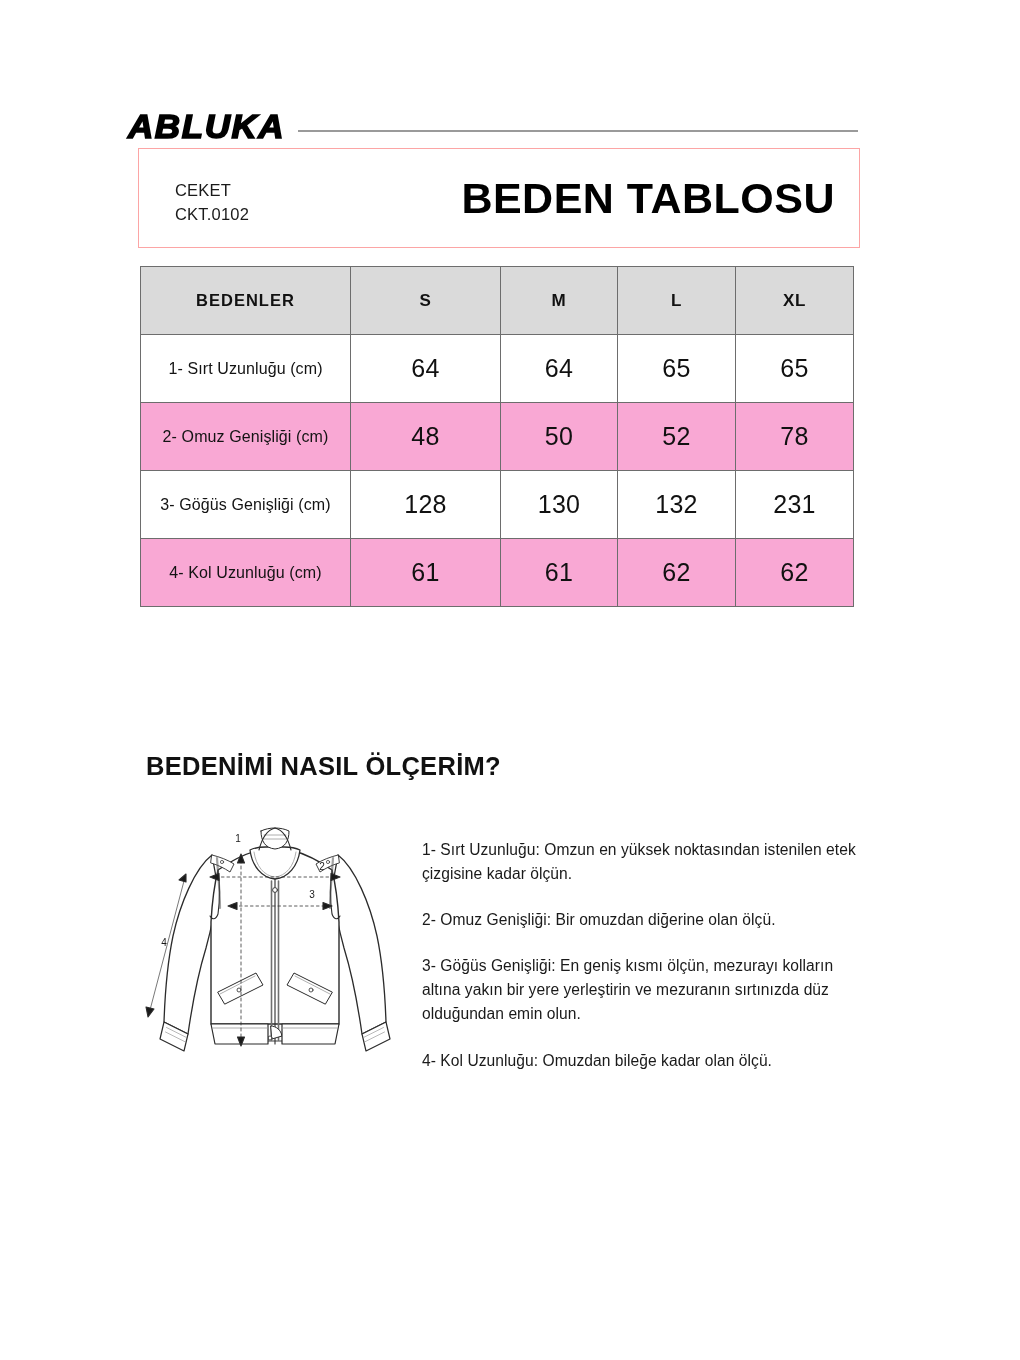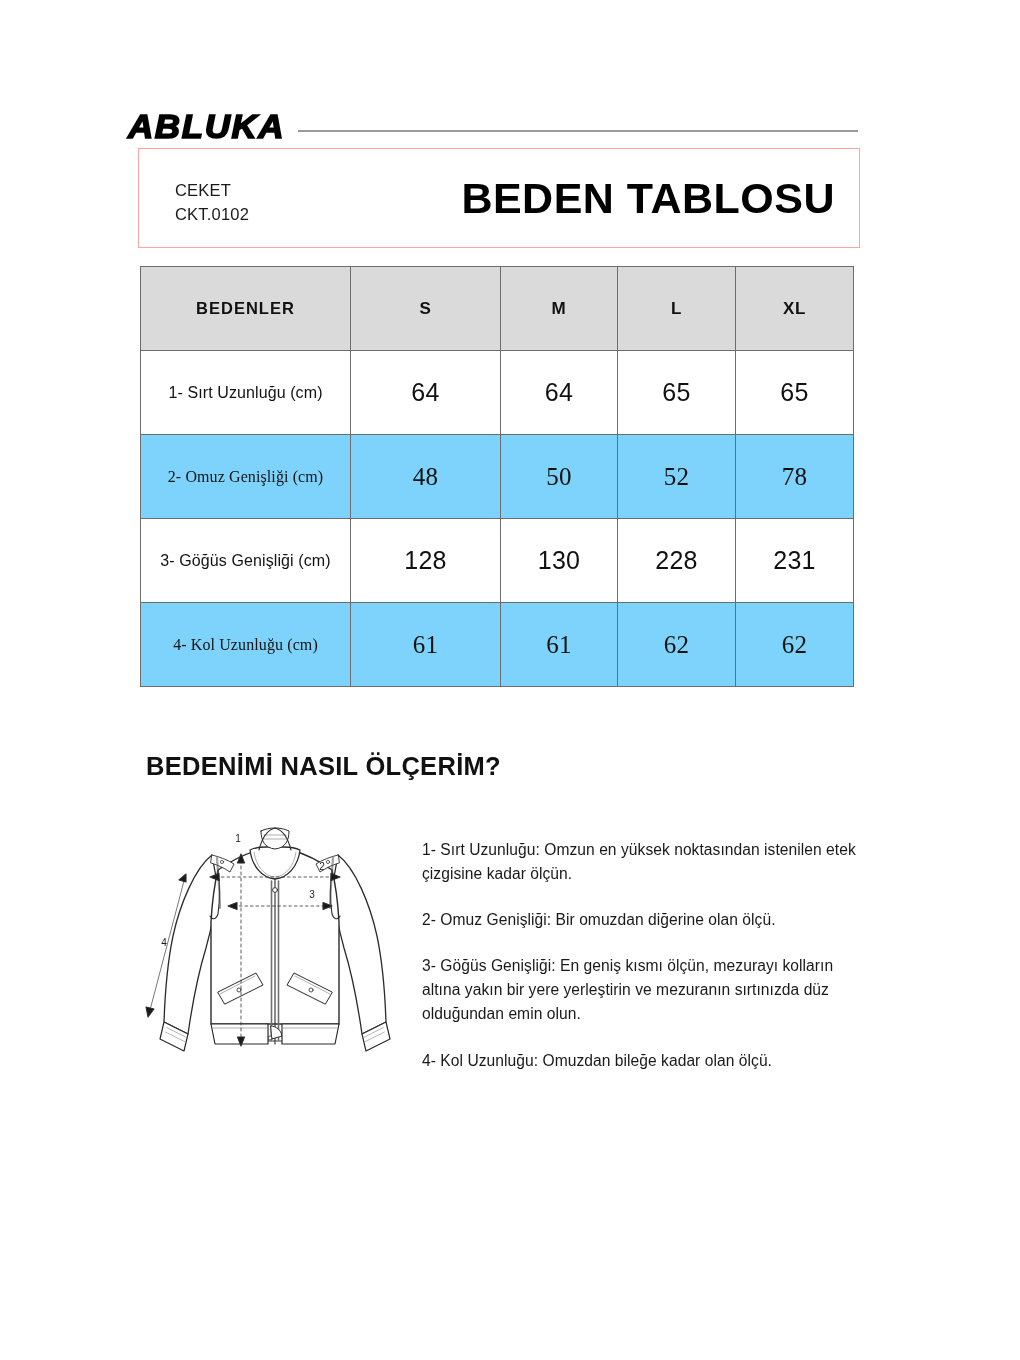--- a/index.html
+++ b/index.html
@@ -85,40 +85,40 @@
     left: 140px;
     top: 266px;
     width: 713px;
     border-collapse: collapse;
     table-layout: fixed;
   }
   .size-table td, .size-table th {
     border: 1px solid #6d6d6d;
     text-align: center;
     vertical-align: middle;
-    height: 84px;
+    height: 68px;
     box-sizing: border-box;
     padding: 0;
   }
   .size-table col.c-label { width: 210px; }
   .size-table col.c-s     { width: 150px; }
   .size-table col.c-m     { width: 117px; }
   .size-table col.c-l     { width: 118px; }
   .size-table col.c-xl    { width: 118px; }
 
   .size-table thead th {
     background: #dadada;
     font-weight: 700;
     font-size: 17px;
     letter-spacing: 0.6px;
     color: #111;
   }
   .size-table thead th.label-head { font-size: 16.5px; letter-spacing: 1px; }
 
-  .row-gray td { background: #7dd3fc; font-family: Liberation Serif, serif; }
+  .row-gray td { background: #f9a8d4; }
   .row-white td { background: #ffffff; }
 
   .cell-label {
     font-size: 16px;
     font-weight: 400;
     letter-spacing: 0.1px;
     color: #131313;
   }
   .cell-val {
     font-size: 25px;
@@ -209,21 +209,21 @@
       <td class="cell-label">2- Omuz Genişliği (cm)</td>
       <td class="cell-val">48</td>
       <td class="cell-val">50</td>
       <td class="cell-val">52</td>
       <td class="cell-val">78</td>
     </tr>
     <tr class="row-white">
       <td class="cell-label">3- Göğüs Genişliği (cm)</td>
       <td class="cell-val">128</td>
       <td class="cell-val">130</td>
-      <td class="cell-val">228</td>
+      <td class="cell-val">132</td>
       <td class="cell-val">231</td>
     </tr>
     <tr class="row-gray">
       <td class="cell-label">4- Kol Uzunluğu (cm)</td>
       <td class="cell-val">61</td>
       <td class="cell-val">61</td>
       <td class="cell-val">62</td>
       <td class="cell-val">62</td>
     </tr>
   </tbody>

